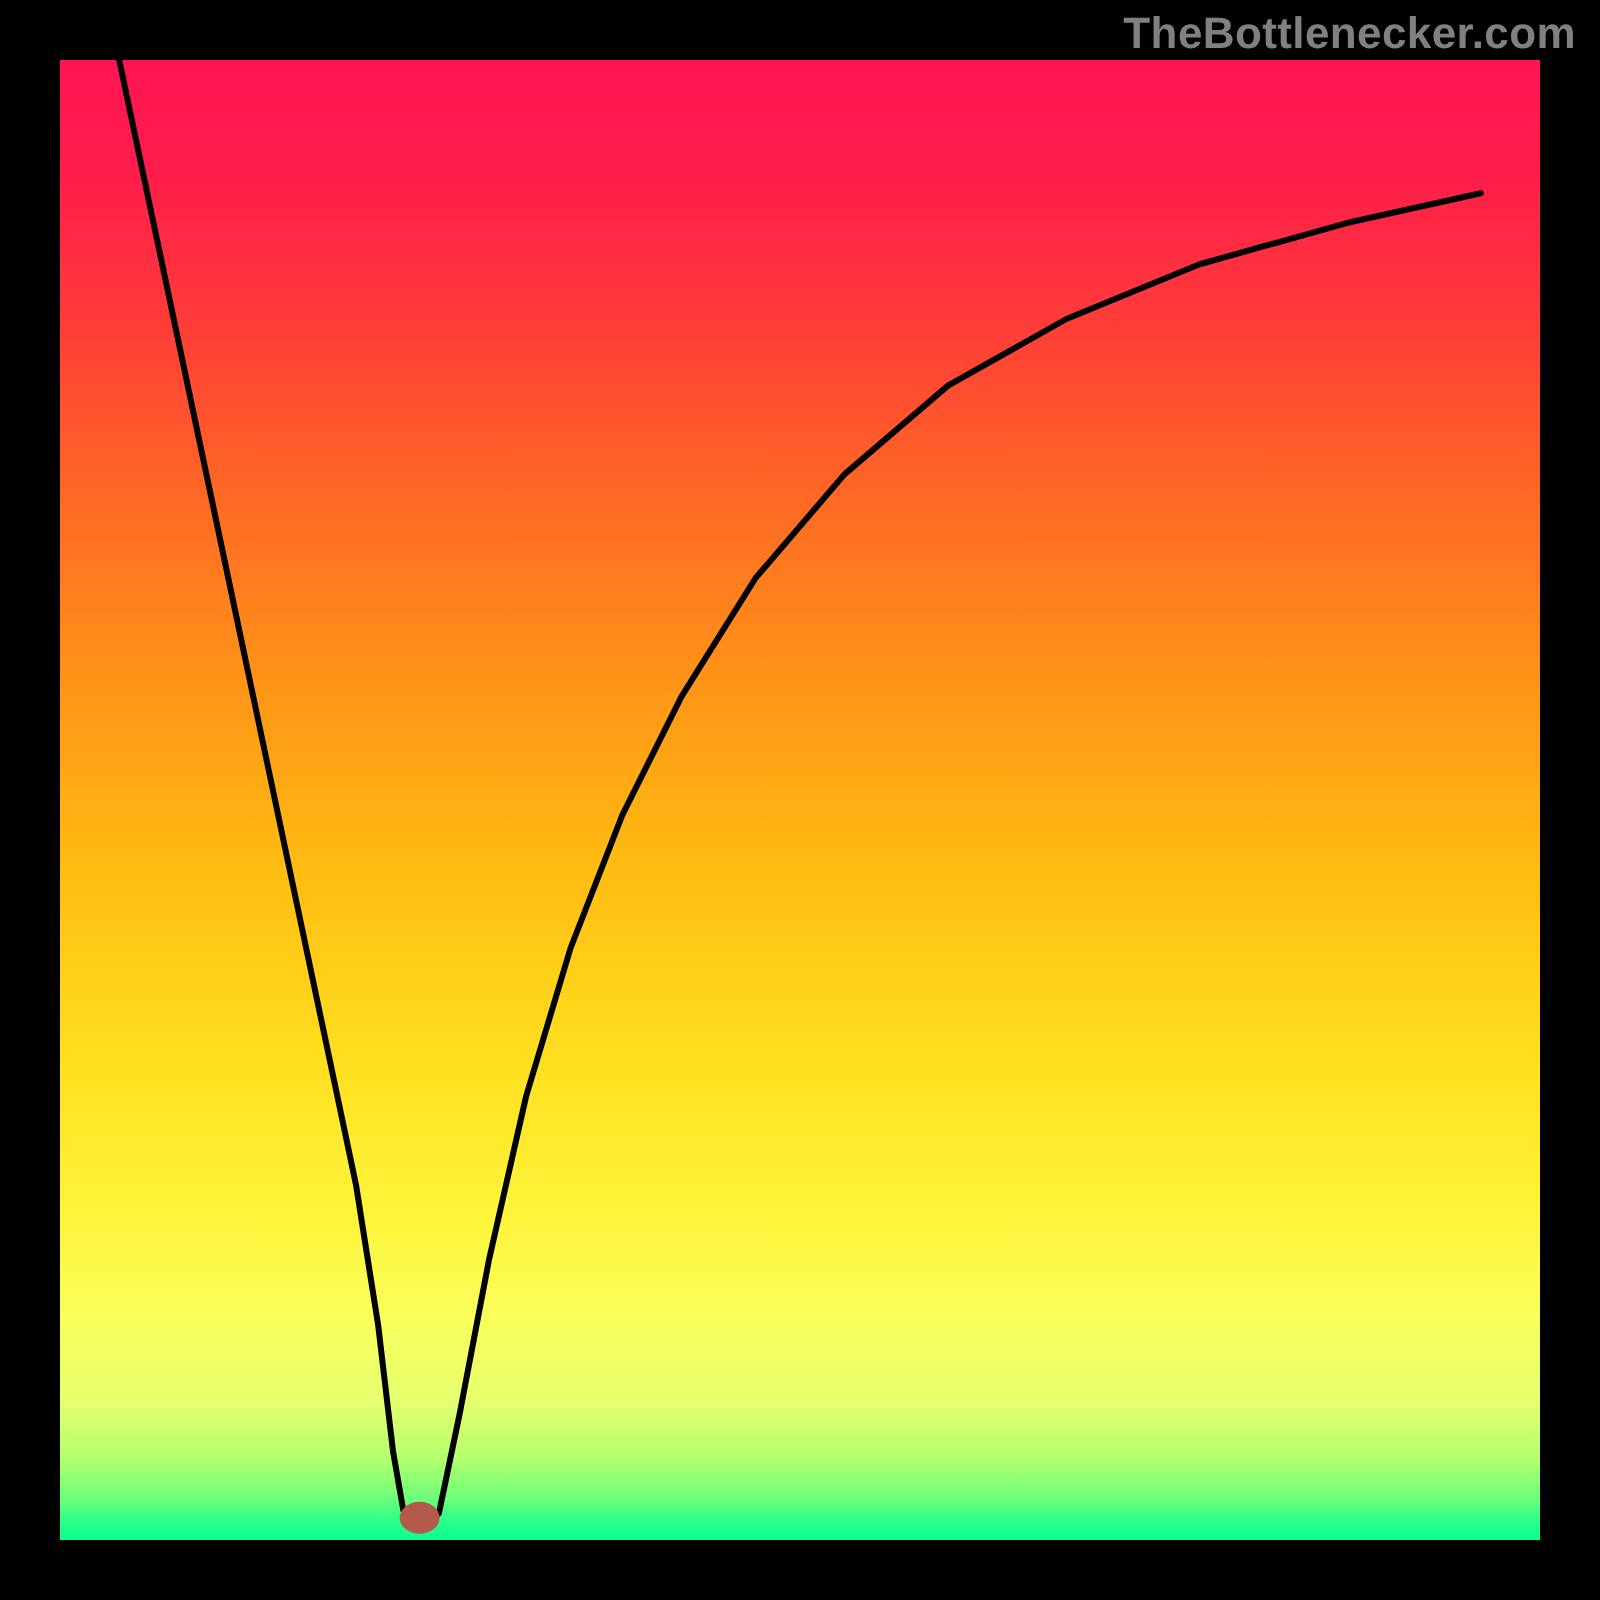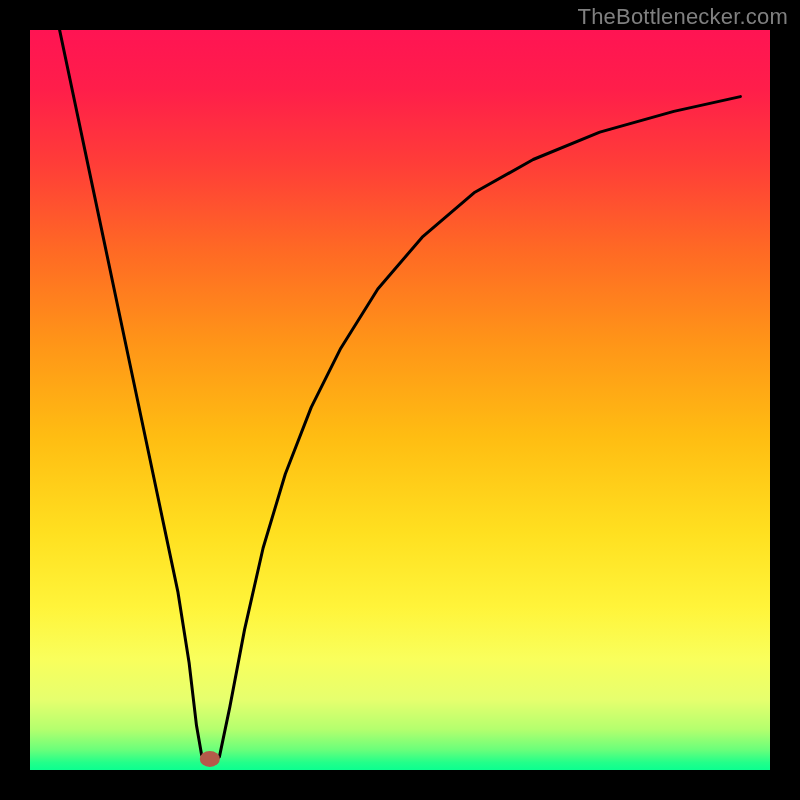--- a/index.html
+++ b/index.html
@@ -14,21 +14,21 @@
   .wrap {
     position: relative;
     width: 800px;
     height: 800px;
   }
   .attribution {
     position: absolute;
     top: 4px;
     right: 12px;
     font-size: 22px;
-    font-weight: 400;
+    font-weight: 700;
     color: #808080;
     letter-spacing: 0.2px;
     z-index: 5;
     user-select: none;
   }
   svg {
     position: absolute;
     left: 0;
     top: 0;
   }

